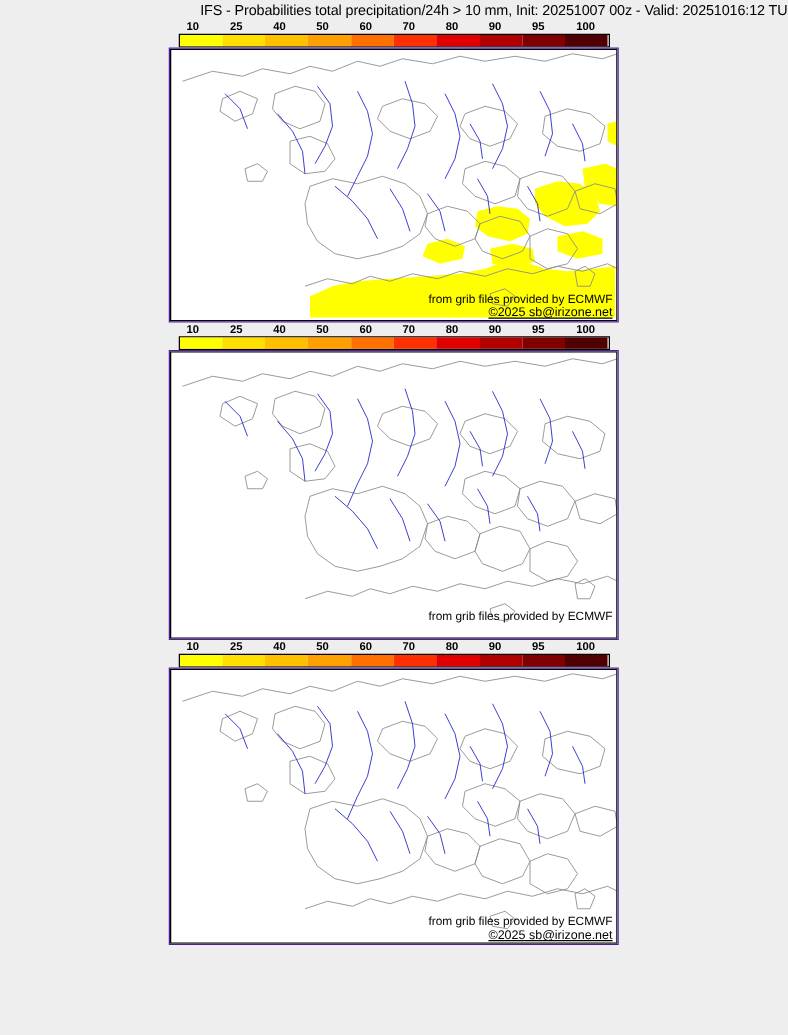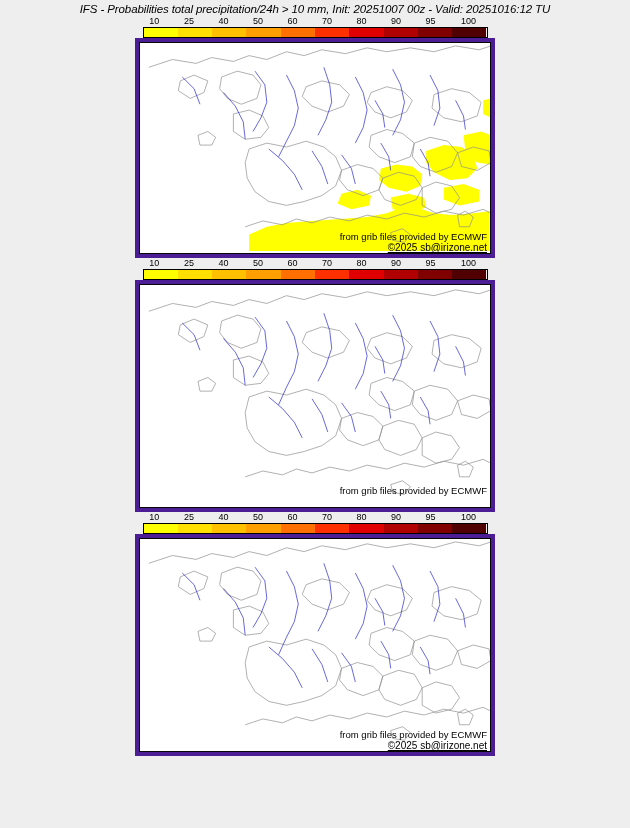--- a/index.html
+++ b/index.html
@@ -12,39 +12,39 @@
     height: 828px;
     font-family: "Liberation Sans", sans-serif;
     color: #000;
     overflow: hidden;
   }
   .panel {
     width: 630px;
     position: relative;
   }
   .panel-title {
-    text-align: center;
+    text-align: right;
     font-size: 11.5px;
     color: #000;
     padding-top: 3px;
     padding-bottom: 1px;
     letter-spacing: -0.1px;
     white-space: nowrap;
-    font-style: italic;
   }
   .legend {
     width: 345px;
     margin: 0 auto;
     position: relative;
     height: 22px;
   }
   .legend-labels {
     position: relative;
     height: 11px;
     font-size: 9px;
+    font-weight: bold;
   }
   .legend-labels span {
     position: absolute;
     top: 0;
     transform: translateX(-50%);
     color: #000;
   }
   .legend-bar {
     position: absolute;
     top: 11px;
@@ -56,21 +56,21 @@
     display: flex;
   }
   .legend-bar div {
     flex: 1 1 0;
     height: 100%;
   }
   .map-wrap {
     width: 360px;
     margin: 0 auto;
     position: relative;
-    border: 4px solid #4c1d95;
+    border: 1px solid #4c1d95;
     box-sizing: border-box;
     background: #ffffff;
   }
   .map-wrap.m1 { height: 220px; }
   .map-wrap.m2 { height: 232px; }
   .map-wrap.m3 { height: 222px; }
   .map-svg {
     display: block;
     width: 100%;
     height: 100%;

